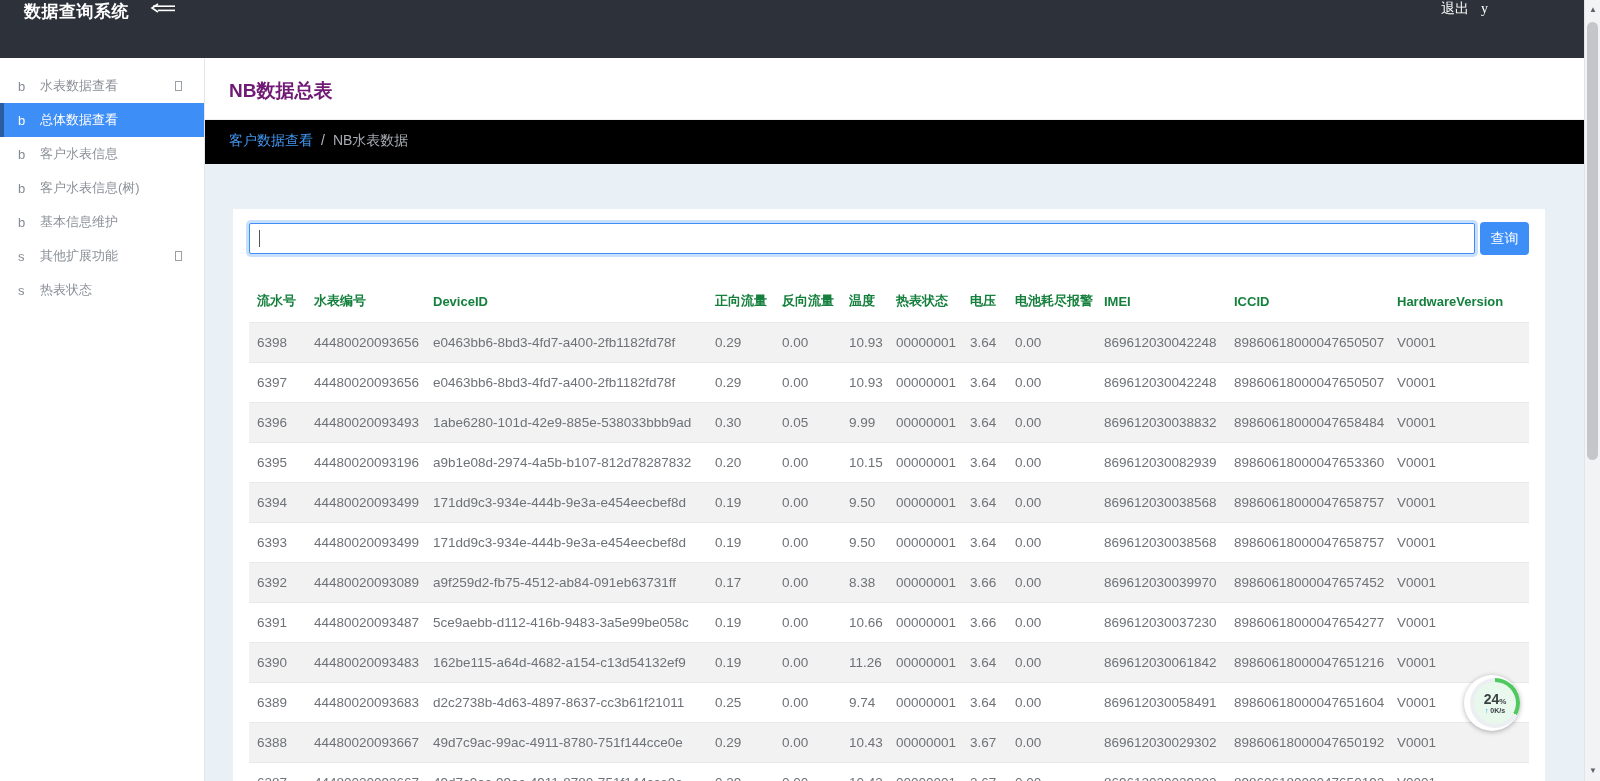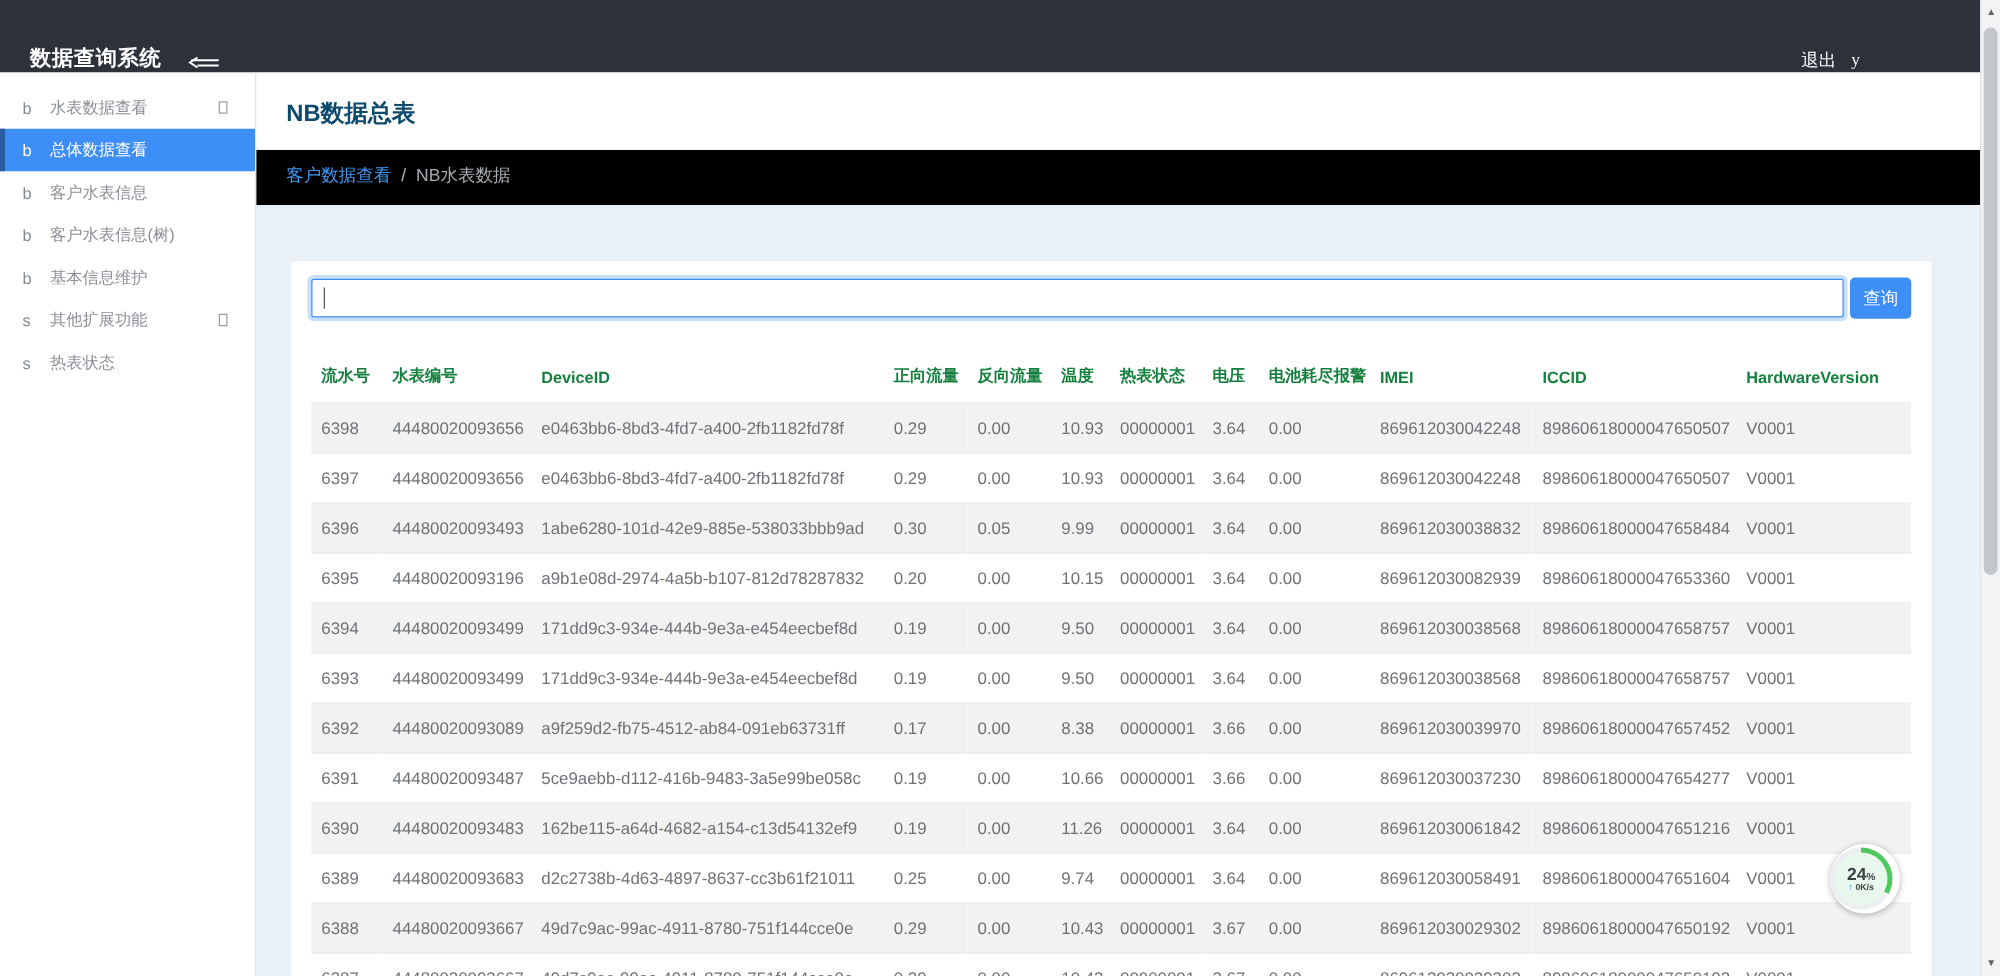--- a/index.html
+++ b/index.html
@@ -1,39 +1,39 @@
 <!DOCTYPE html>
 <html><head>
 <meta charset="utf-8">
 <style>
   * { margin:0; padding:0; box-sizing:border-box; }
   html,body { width:1600px; height:781px; overflow:hidden; font-family:"Liberation Sans", sans-serif; background:#e9f0f6; }
   .app { position:relative; width:1600px; height:781px; }
 
   
-  .navbar { height:58px; background:#2c313a; display:flex; align-items:flex-end; padding:0 24px; color:#fff; }
+  .navbar { height:58px; background:#2c313a; display:flex; align-items:flex-start; padding:0 24px; color:#fff; }
   .navbar .app-title { font-size:17px; font-weight:bold; letter-spacing:.5px; }
   .collapse-icon { margin-left:20px; cursor:pointer; display:flex; align-items:center; }
   .nav-right { margin-left:auto; display:flex; align-items:center; gap:12px; font-size:14px; margin-right:88px;font-family:Liberation Serif, serif; }
   .nav-right .logout { cursor:pointer; }
   .nav-right .username { cursor:pointer; }
 
   
   .shell { display:flex; height:723px; }
   .sidebar { width:205px; background:#fff; border-right:1px solid #e4e7ea; padding-top:11px; flex:none; }
   .side-item { height:34px; display:flex; align-items:center; padding-left:18px; color:#8b9097; font-size:13px; cursor:pointer; }
   .side-item .ico { width:22px; color:#848b94; font-size:13px; }
   .side-item .lbl { flex:1; }
   .side-item .expand { width:7px; height:10px; border:1px solid #9aa0a8; margin-right:22px; }
   .side-item.active { background:#3e8ef7; border-left:4px solid #2a5d9f; padding-left:14px; color:#fff; }
   .side-item.active .ico { color:#fff; }
 
   .main { flex:1; display:flex; flex-direction:column; background:#e9f0f6; overflow:hidden; }
   .page-head { background:#fff; padding:20px 24px 15px 24px; border-bottom:1px solid #eef0f3; }
-  .page-head h1 { font-size:19px; color:#0c4a6e; font-weight:bold; }
+  .page-head h1 { font-size:19px; color:#701a75; font-weight:bold; }
   .breadcrumb { background:#000000; padding:12px 24px 14px 24px; font-size:14px; display:flex; gap:8px; }
   .breadcrumb .link { color:#4196f0; cursor:pointer; }
   .breadcrumb .sep { color:#b4b8be; }
   .breadcrumb .current { color:#a8acb3; }
 
   .content { flex:1; padding:45px 55px 0 28px; }
   .card { background:#fff; padding:13px 16px 0 16px; min-height:620px; }
 
   
   .search-row { display:flex; align-items:center; }
@@ -48,21 +48,21 @@
   tbody tr:nth-child(odd) { background:#f2f2f2; }
 
   
   .scrollbar { position:absolute; right:0; top:0; width:16px; height:781px; background:#f1f3f4; border-left:1px solid #e2e4e6; }
   .sb-arrow { position:absolute; left:0; width:16px; height:16px; color:#606468; font-size:8px; text-align:center; line-height:16px; cursor:pointer; }
   .sb-up { top:2px; }
   .sb-down { bottom:2px; }
   .sb-thumb { position:absolute; left:2px; width:11px; top:22px; height:438px; background:#c4c7ca; border-radius:6px; cursor:pointer; }
 
   
-  .speed-badge { position:absolute; left:1464px; top:675px; width:56px; height:56px; border-radius:50%; background:#fff; box-shadow:0 1px 5px rgba(0,0,0,.3); display:flex; align-items:center; justify-content:flex-start; cursor:pointer; }
+  .speed-badge { position:absolute; left:1464px; top:675px; width:56px; height:56px; border-radius:50%; background:#fff; box-shadow:0 1px 5px rgba(0,0,0,.3); display:flex; align-items:center; justify-content:flex-end; cursor:pointer; }
   .speed-ring { width:50px; height:50px; border-radius:50%; background:conic-gradient(#4fc860 0turn .33turn, #eceff1 .33turn 1turn); display:flex; align-items:center; justify-content:center; }
   .speed-inner { width:42px; height:42px; border-radius:50%; background:#e9f8ed; display:flex; flex-direction:column; align-items:center; justify-content:center; line-height:1.05; }
   .speed-pct { font-size:14px; color:#3a3f44; font-weight:bold; }
   .speed-pct .unit { font-size:8px; font-weight:bold; }
   .speed-rate { font-size:7px; color:#3a3f44; font-weight:bold; }
   .speed-rate .arr { color:#1e88e5; }
 </style>
 </head>
 <body>
 

